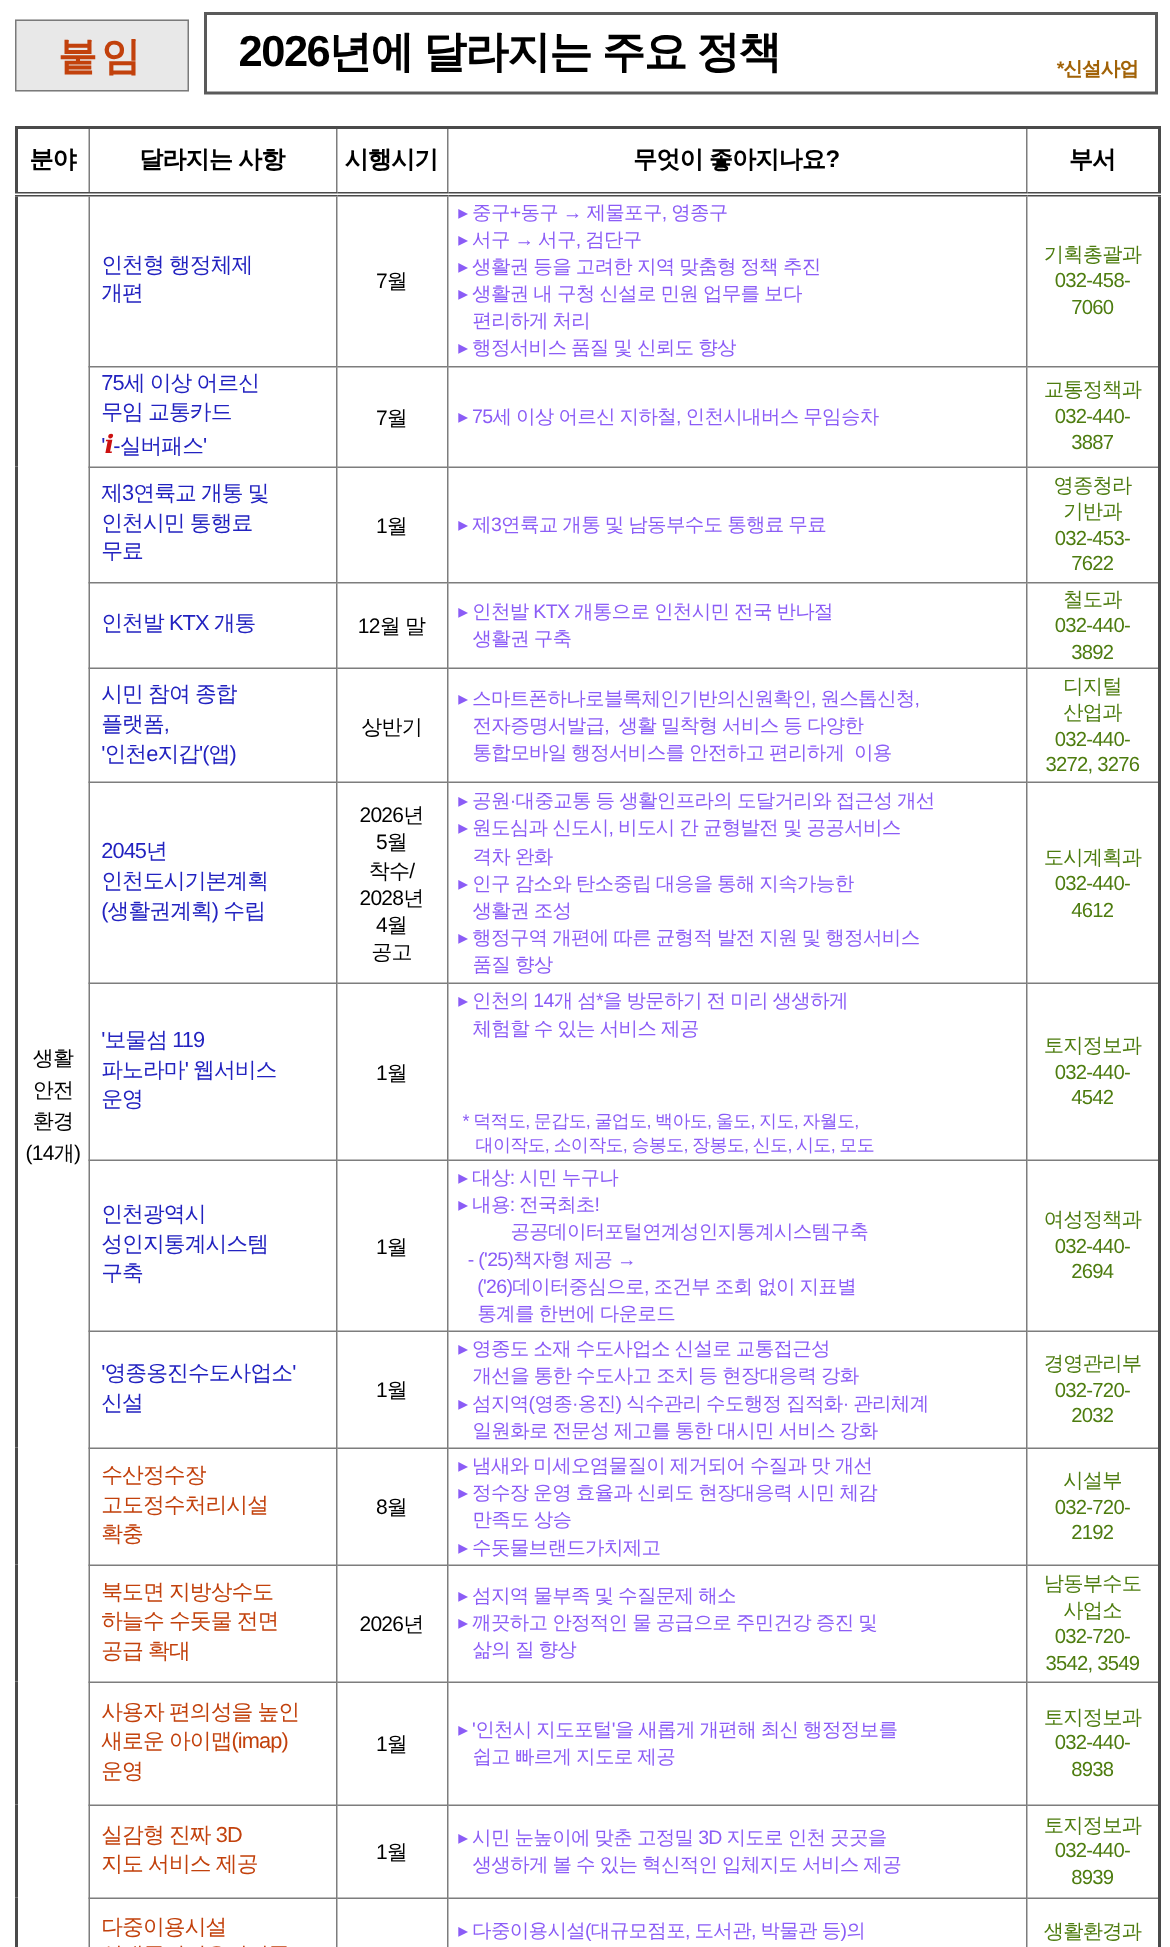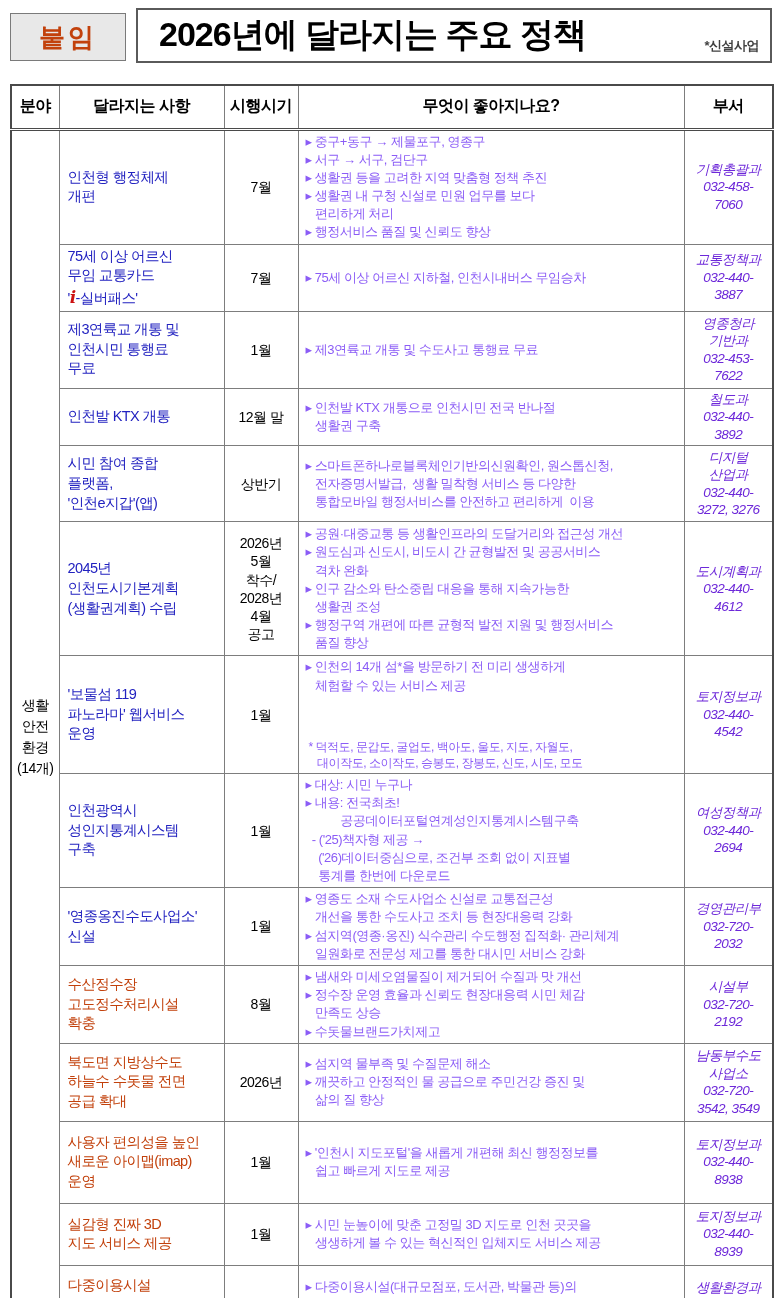--- a/index.html
+++ b/index.html
@@ -14,25 +14,25 @@
     background:#e8e8e8;border:1px solid #7a7a7a;
     display:flex;align-items:center;justify-content:center;
     font-size:26px;font-weight:bold;letter-spacing:3px;color:#c2410c;
   }
   .title-box{
     position:absolute;left:136px;top:8px;width:636px;height:55px;
     border:2px solid #5a5a5a;box-sizing:border-box;background:#fff;
   }
   .title-text{
     position:absolute;left:21px;top:50%;transform:translateY(-52%);
-    font-size:34px;font-weight:bold;letter-spacing:-1px;color:#000;white-space:nowrap;
+    font-size:29px;font-weight:bold;letter-spacing:-1px;color:#000;white-space:nowrap;
   }
   .new-note{
     position:absolute;right:11px;bottom:6px;
-    font-size:13px;font-weight:bold;color:#404040;letter-spacing:-0.5px;
+    font-size:13px;font-weight:bold;color:#a16207;letter-spacing:-0.5px;
   }
   
   table.policy{
     position:absolute;left:10px;top:84px;width:762px;
     border-collapse:collapse;table-layout:fixed;
     border:2px solid #4a4a4a;
   }
   td,th{
     border:1px solid #7d7d7d;vertical-align:middle;
     box-sizing:border-box;padding:2px 4px;overflow:hidden;
@@ -60,21 +60,21 @@
     white-space:pre-line;letter-spacing:-0.5px;color:#000;margin-left:15px;
   }
   .benefits{
     font-size:13px;line-height:1.4;letter-spacing:-0.45px;
     white-space:pre-wrap;padding-left:7px;padding-right:2px;color:#8b5cf6;
     text-align:left;
   }
   .benefits .note{font-size:12px;line-height:1.35;display:block;white-space:pre-wrap;margin-top:44px;}
   .dept{
     text-align:center;font-size:13.5px;line-height:1.3;
-    white-space:pre-line;letter-spacing:-0.5px;color:#6d28d9;font-style:italic;
+    white-space:pre-line;letter-spacing:-0.5px;color:#4d7c0f;
   }
 </style>
 </head>
 <body>
 
 <div class="attach-box">붙임</div>
 
 <div class="title-box">
   <div class="title-text">2026년에 달라지는 주요 정책</div>
   <div class="new-note">*신설사업</div>
@@ -124,21 +124,21 @@
       <td class="benefits">▸ 75세 이상 어르신 지하철, 인천시내버스 무임승차</td>
       <td class="dept">교통정책과
 032-440-
 3887</td>
     </tr>
     <tr style="height:77px">
       <td class="title-cell blue">제3연륙교 개통 및
 인천시민 통행료
 무료</td>
       <td class="timing">1월</td>
-      <td class="benefits">▸ 제3연륙교 개통 및 수도사고 통행료 무료</td>
+      <td class="benefits">▸ 제3연륙교 개통 및 남동부수도 통행료 무료</td>
       <td class="dept">영종청라
 기반과
 032-453-
 7622</td>
     </tr>
     <tr style="height:57px">
       <td class="title-cell blue">인천발 KTX 개통</td>
       <td class="timing">12월 말</td>
       <td class="benefits">▸ 인천발 KTX 개통으로 인천시민 전국 반나절
    생활권 구축</td>

